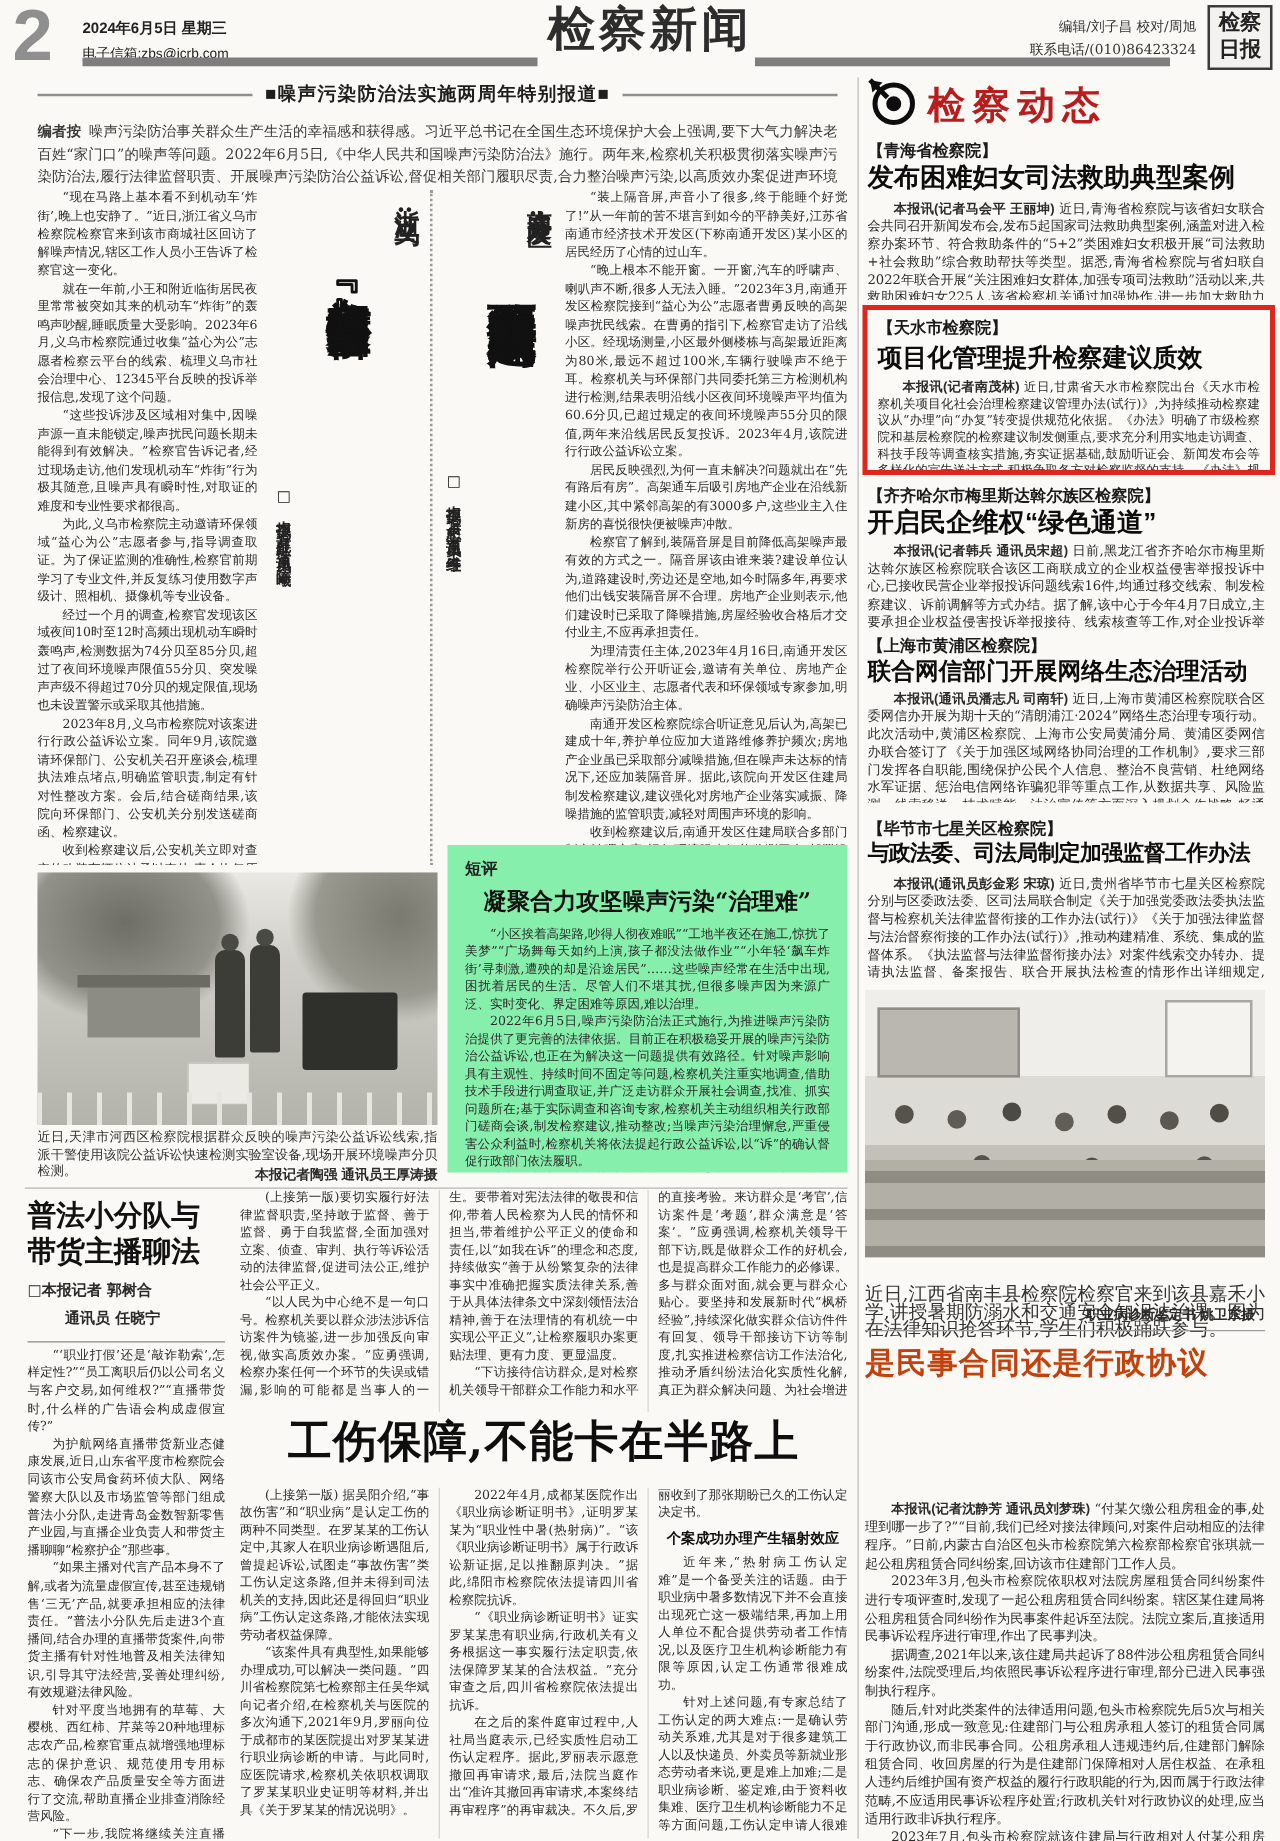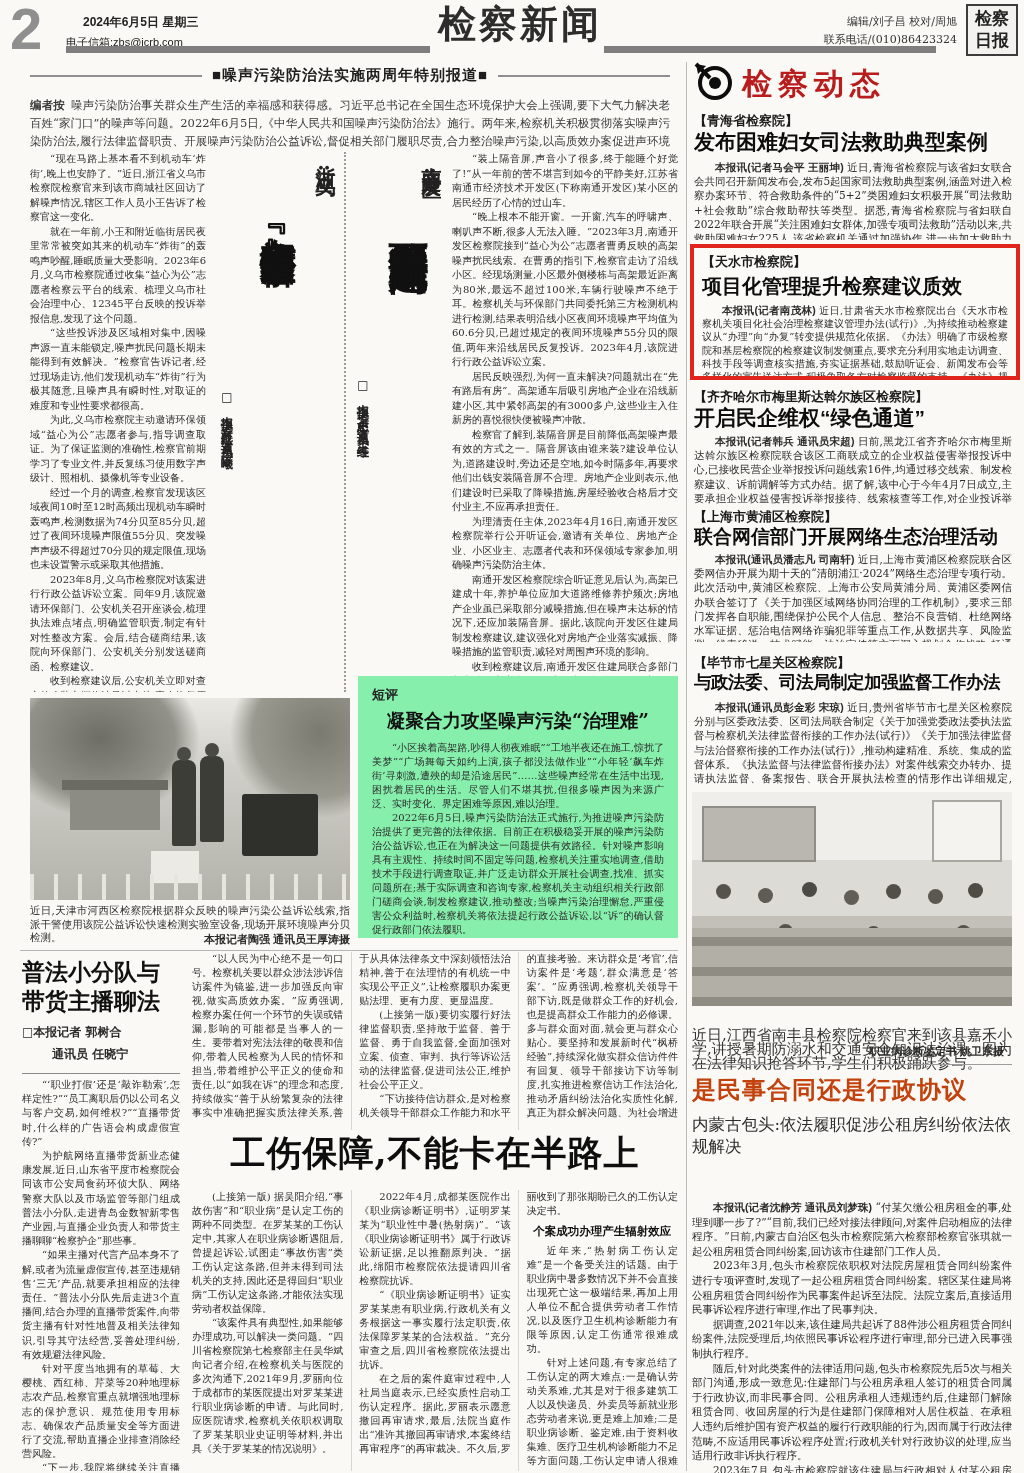--- a/index.html
+++ b/index.html
@@ -2,21 +2,21 @@
 <html><head>
 <meta charset="utf-8">
 <style>
   html,body{margin:0;padding:0;background:#dedcd6;}
   .page{position:relative;width:1024px;height:1473px;background:#faf9f5;overflow:hidden;
         font-family:"DejaVu Serif",serif;color:#2b2b2b;margin:0 auto;}
   .abs{position:absolute;}
   
   .pnum{left:10px;top:0px;font-family:"Liberation Sans",sans-serif;font-size:58px;font-weight:900;color:#8f8f8f;line-height:1;}
   .dateblk{left:66px;top:14px;font-family:"Liberation Sans",sans-serif;font-size:12px;color:#222;}
-  .dateblk .d1{font-weight:700;margin-left:17px;}
+  .dateblk .d1{font-weight:700;}
   .dateblk .d2{margin-top:4px;font-size:11px;}
   .ptitle{left:438px;top:4px;font-family:"Liberation Sans",sans-serif;font-size:38px;font-weight:900;color:#2d2d2d;letter-spacing:3px;line-height:1.1;text-align:center;}
   .bar{height:7px;background:#7e7e7e;top:46px;}
   .bar-l{left:66px;width:364px;}
   .bar-r{left:604px;width:332px;}
   .eds{left:742px;top:13px;width:215px;text-align:right;font-size:11px;line-height:1.6;color:#333;font-family:"DejaVu Serif",serif;}
   .masthead{left:966px;top:4px;width:44px;height:46px;border:2px solid #3c3c3c;background:#f3f2ee;
             font-size:17px;font-weight:700;line-height:22px;text-align:center;word-break:break-all;padding:1px 2px;color:#222;}
   
   .sp-banner{left:30px;top:66px;width:640px;display:flex;align-items:center;gap:10px;}
@@ -193,22 +193,22 @@
   </div>
   <div class="abs bl-body flow">
       <p>“‘职业打假’还是‘敲诈勒索’,怎样定性?”“员工离职后仍以公司名义与客户交易,如何维权?”“直播带货时,什么样的广告语会构成虚假宣传?”</p>
       <p>为护航网络直播带货新业态健康发展,近日,山东省平度市检察院会同该市公安局食药环侦大队、网络警察大队以及市场监管等部门组成普法小分队,走进青岛金数智新零售产业园,与直播企业负责人和带货主播聊聊“检察护企”那些事。</p>
       <p>“如果主播对代言产品本身不了解,或者为流量虚假宣传,甚至违规销售‘三无’产品,就要承担相应的法律责任。”普法小分队先后走进3个直播间,结合办理的直播带货案件,向带货主播有针对性地普及相关法律知识,引导其守法经营,妥善处理纠纷,有效规避法律风险。</p>
       <p>针对平度当地拥有的草莓、大樱桃、西红柿、芹菜等20种地理标志农产品,检察官重点就增强地理标志的保护意识、规范使用专用标志、确保农产品质量安全等方面进行了交流,帮助直播企业排查消除经营风险。</p>
       <p>“下一步,我院将继续关注直播带货新业态发展,进一步精准对接企业法治需求,推动相关单位依法一体履职、综合履职、能动履职,为直播带货行业的整体健康发展提供有力的法治保障。”平度市检察院检察长李文庆表示。</p>
     </div>
 
   <div class="abs cont-cols flow">
+    <p>(上接第一版)要切实履行好法律监督职责,坚持敢于监督、善于监督、勇于自我监督,全面加强对立案、侦查、审判、执行等诉讼活动的法律监督,促进司法公正,维护社会公平正义。</p>
     <p>“以人民为中心绝不是一句口号。检察机关要以群众涉法涉诉信访案件为镜鉴,进一步加强反向审视,做实高质效办案。”应勇强调,检察办案任何一个环节的失误或错漏,影响的可能都是当事人的一生。要带着对宪法法律的敬畏和信仰,带着人民检察为人民的情怀和担当,带着维护公平正义的使命和责任,以“如我在诉”的理念和态度,持续做实“善于从纷繁复杂的法律事实中准确把握实质法律关系,善于从具体法律条文中深刻领悟法治精神,善于在法理情的有机统一中实现公平正义”,让检察履职办案更贴法理、更有力度、更显温度。</p>
-    <p>(上接第一版)要切实履行好法律监督职责,坚持敢于监督、善于监督、勇于自我监督,全面加强对立案、侦查、审判、执行等诉讼活动的法律监督,促进司法公正,维护社会公平正义。</p>
     <p>“下访接待信访群众,是对检察机关领导干部群众工作能力和水平的直接考验。来访群众是‘考官’,信访案件是‘考题’,群众满意是‘答案’。”应勇强调,检察机关领导干部下访,既是做群众工作的好机会,也是提高群众工作能力的必修课。多与群众面对面,就会更与群众心贴心。要坚持和发展新时代“枫桥经验”,持续深化做实群众信访件件有回复、领导干部接访下访等制度,扎实推进检察信访工作法治化,推动矛盾纠纷法治化实质性化解,真正为群众解决问题、为社会增进和谐,从源头减少群众信访申诉案件发生。</p>
 
   </div>
 
   <div class="abs inj-title">工伤保障,不能卡在半路上</div>
   <div class="abs inj-cols flow">
     <p>(上接第一版) 据吴阳介绍,“事故伤害”和“职业病”是认定工伤的两种不同类型。在罗某某的工伤认定中,其家人在职业病诊断遇阻后,曾提起诉讼,试图走“事故伤害”类工伤认定这条路,但并未得到司法机关的支持,因此还是得回归“职业病”工伤认定这条路,才能依法实现劳动者权益保障。</p>
     <p>“该案件具有典型性,如果能够办理成功,可以解决一类问题。”四川省检察院第七检察部主任吴华斌向记者介绍,在检察机关与医院的多次沟通下,2021年9月,罗丽向位于成都市的某医院提出对罗某某进行职业病诊断的申请。与此同时,应医院请求,检察机关依职权调取了罗某某职业史证明等材料,并出具《关于罗某某的情况说明》。</p>
     <p>2022年4月,成都某医院作出《职业病诊断证明书》,证明罗某某为“职业性中暑(热射病)”。“该《职业病诊断证明书》属于行政诉讼新证据,足以推翻原判决。”据此,绵阳市检察院依法提请四川省检察院抗诉。</p>
     <p>“《职业病诊断证明书》证实罗某某患有职业病,行政机关有义务根据这一事实履行法定职责,依法保障罗某某的合法权益。”充分审查之后,四川省检察院依法提出抗诉。</p>
@@ -268,19 +268,18 @@
     <div class="ph2-win"></div>
     <div class="ph2-heads"></div>
     <div class="ph2-desks"></div>
   </div>
   <div class="abs cap2">近日,江西省南丰县检察院检察官来到该县嘉禾小学,讲授暑期防溺水和交通安全知识法治课。图为在法律知识抢答环节,学生们积极踊跃参与。</div>
   <div class="abs credit2">职业病诊断鉴定书 姚卫东摄</div>
 
   <div class="abs hline2"></div>
 
   <div class="abs br-title">是民事合同还是行政协议</div>
-  <div class="abs br-sub">内蒙古包头:依法履职促涉公租房纠纷依法依规解决</div>
   <div class="abs br-body flow">
     <p class="lead"><b>本报讯(记者沈静芳 通讯员刘梦珠)</b><span> “付某欠缴公租房租金的事,处理到哪一步了?”“目前,我们已经对接法律顾问,对案件启动相应的法律程序。”日前,内蒙古自治区包头市检察院第六检察部检察官张琪就一起公租房租赁合同纠纷案,回访该市住建部门工作人员。</span></p>
     <span class="flow"><p>2023年3月,包头市检察院依职权对法院房屋租赁合同纠纷案件进行专项评查时,发现了一起公租房租赁合同纠纷案。辖区某住建局将公租房租赁合同纠纷作为民事案件起诉至法院。法院立案后,直接适用民事诉讼程序进行审理,作出了民事判决。</p><p>据调查,2021年以来,该住建局共起诉了88件涉公租房租赁合同纠纷案件,法院受理后,均依照民事诉讼程序进行审理,部分已进入民事强制执行程序。</p><p>随后,针对此类案件的法律适用问题,包头市检察院先后5次与相关部门沟通,形成一致意见:住建部门与公租房承租人签订的租赁合同属于行政协议,而非民事合同。公租房承租人违规违约后,住建部门解除租赁合同、收回房屋的行为是住建部门保障相对人居住权益、在承租人违约后维护国有资产权益的履行行政职能的行为,因而属于行政法律范畴,不应适用民事诉讼程序处置;行政机关针对行政协议的处理,应当适用行政非诉执行程序。</p><p>2023年7月,包头市检察院就该住建局与行政相对人付某公租房租赁合同纠纷检察监督一案向包头市中级法院提出抗诉。法院经再审审理认为,双方当事人签订的《公租房租赁合同》属于行政协议而非民事合同,一审法院适用法律错误,依法予以纠正。2023年11月,法院作出再审裁定,依法撤销原判,驳回起诉。</p></span>
   </div>
 
 </div>
 
 </body></html>

